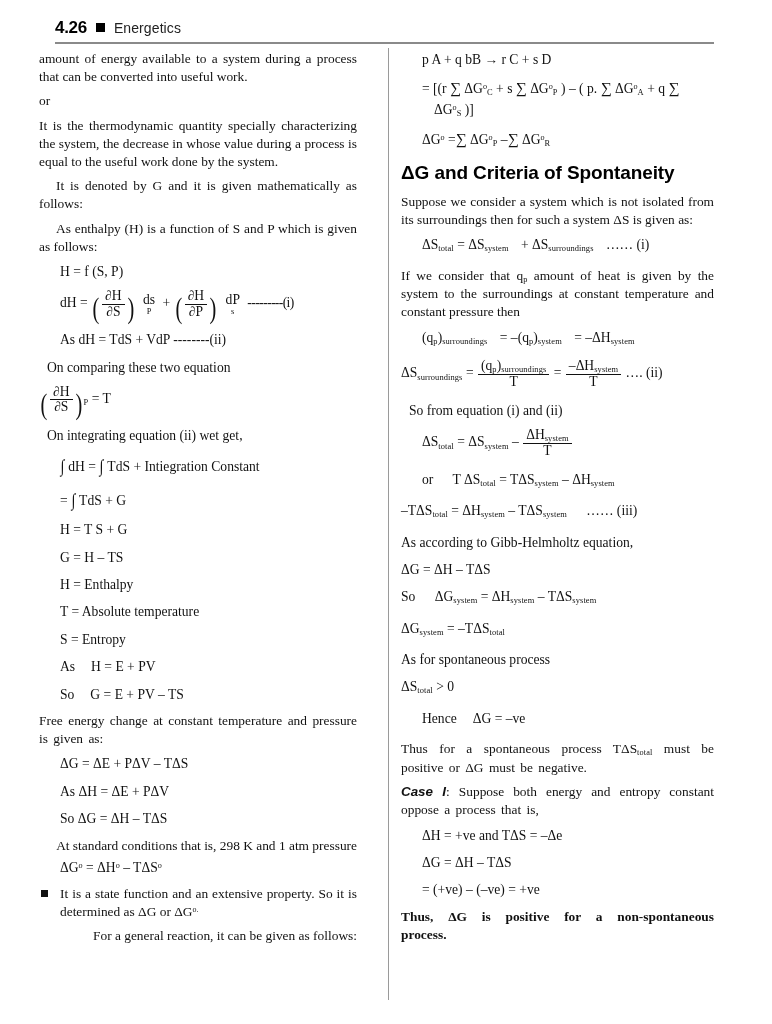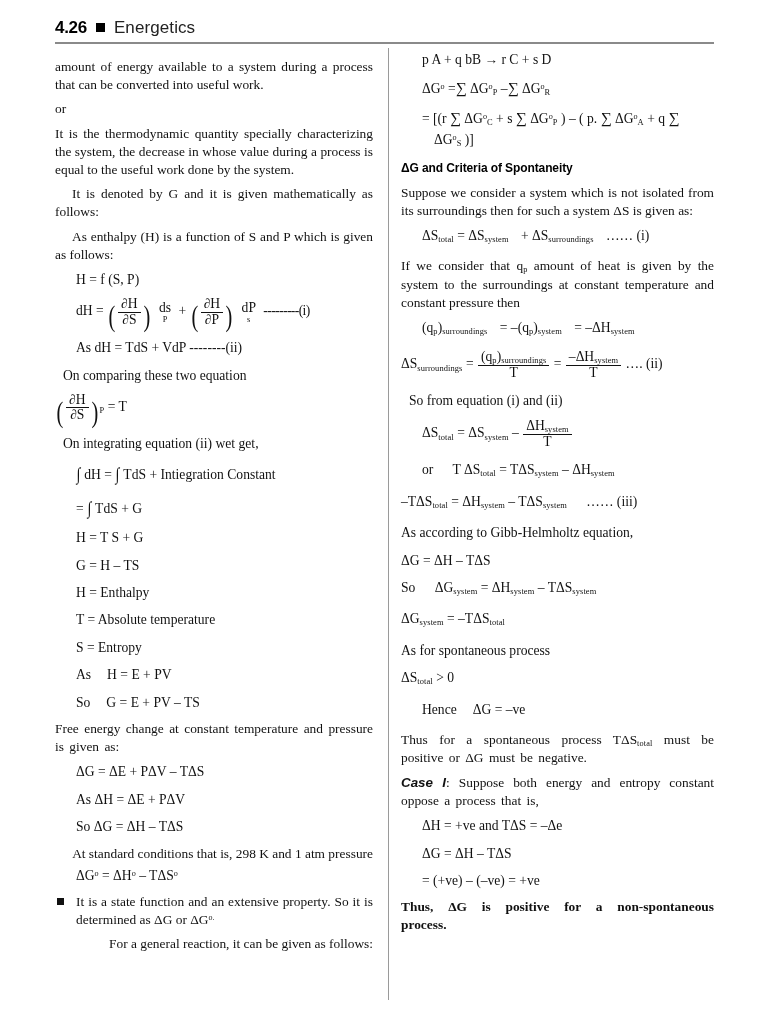--- a/index.html
+++ b/index.html
@@ -17,33 +17,33 @@
     position:absolute;left:55px;top:18px;width:660px;
     display:flex;align-items:center;gap:9px;
   }
   .folio{
     font-family:"Liberation Sans",sans-serif;
     font-weight:bold;font-size:17px;letter-spacing:-0.3px;color:#000;
   }
   .hdr-sq{width:9px;height:9px;background:#000;display:inline-block;margin-bottom:2px;}
   .hdr-title{
     font-family:"Liberation Sans",sans-serif;
-    font-size:17px;color:#222;letter-spacing:0.1px;text-align:right;
+    font-size:14px;color:#222;letter-spacing:0.1px;text-align:right;
   }
   .hdr-rule{
     position:absolute;left:55px;top:42px;width:659px;height:2px;background:#8a8a8a;
   }
 
   
   .col{
     position:absolute;top:50px;
     font-size:13.4px;line-height:1.34;
     text-align:justify;
   }
-  .col-left{left:55px;width:318px;margin-top:8px;}
+  .col-left{left:39px;width:318px;}
   .col-right{left:401px;width:313px;}
   .divider{
     position:absolute;left:388px;top:48px;width:1px;height:952px;background:#9a9a9a;
   }
 
   p{margin:0 0 6.5px 0;}
   p.ind{text-indent:17px;}
   p.tight{margin-bottom:3px;}
   .nojust{text-align:right;}
 
@@ -80,21 +80,21 @@
   .frac.nb .den{border-top:none;}
   .fsub{font-size:0.62em;vertical-align:-0.25em;}
 
   .dash{letter-spacing:-0.6px;}
   .sum{font-size:1.12em;}
   .intg{font-size:1.3em;vertical-align:-0.06em;display:inline-block;transform:scaleX(0.8);}
 
   
   h2.sec{
     font-family:"Liberation Sans",sans-serif;
-    font-size:12px;font-weight:bold;color:#000;
+    font-size:19px;font-weight:bold;color:#000;
     margin:10px 0 7px 0;text-align:left;letter-spacing:-0.1px;
   }
 
   
   .bul{
     position:relative;padding-left:21px;margin:0 0 6px 0;text-align:justify;
   }
   .bul .sq{
     position:absolute;left:2px;top:5px;width:7px;height:7px;background:#111;
   }
@@ -201,46 +201,46 @@
       <span class="sq"></span>
       <span>It is a state function and an extensive property. So it is determined as ΔG or ΔG</span><sup class="deg">o.</sup>
     </div>
 
     <p class="ind nojust">For a general reaction, it can be given as follows:</p>
   </div>
 
   <div class="col col-right">
 
     <div class="eq">p A + q bB  → r C + s D</div>
-
-    <div class="eq">
-      <span>ΔG</span><sup class="deg">o</sup>
-      <span>=</span><span class="sum">∑</span>
-      <span>ΔG</span><sup class="deg">o</sup><sub>P</sub>
-      <span>–</span><span class="sum">∑</span>
-      <span>ΔG</span><sup class="deg">o</sup><sub>R</sub>
-    </div>
 
     <div class="eq wrap">
       <span>= [(r</span>
       <span class="sum">∑</span>
       <span>ΔG</span><sup class="deg">o</sup><sub>C</sub>
       <span>+ s</span>
       <span class="sum">∑</span>
       <span>ΔG</span><sup class="deg">o</sup><sub>P</sub>
       <span>) – ( p.</span>
       <span class="sum">∑</span>
       <span>ΔG</span><sup class="deg">o</sup><sub>A</sub>
       <span>+ q</span>
       <span class="sum">∑</span><br>
       <span style="padding-left:12px"></span>
       <span>ΔG</span><sup class="deg">o</sup><sub>S</sub>
       <span>)]</span>
     </div>
 
+    <div class="eq">
+      <span>ΔG</span><sup class="deg">o</sup>
+      <span>=</span><span class="sum">∑</span>
+      <span>ΔG</span><sup class="deg">o</sup><sub>P</sub>
+      <span>–</span><span class="sum">∑</span>
+      <span>ΔG</span><sup class="deg">o</sup><sub>R</sub>
+    </div>
+
     <h2 class="sec">ΔG and Criteria of Spontaneity</h2>
 
     <p>Suppose we consider a system which is not isolated from its surroundings then for such a system ΔS is given as:</p>
 
     <div class="eq deep">
       <span>ΔS</span><sub>total</sub>
       <span>= ΔS</span><sub>system</sub>
       <span class="gap-s"></span><span>+ ΔS</span><sub>surroundings</sub>
       <span class="gap-s"></span><span>…… (i)</span>
     </div>

